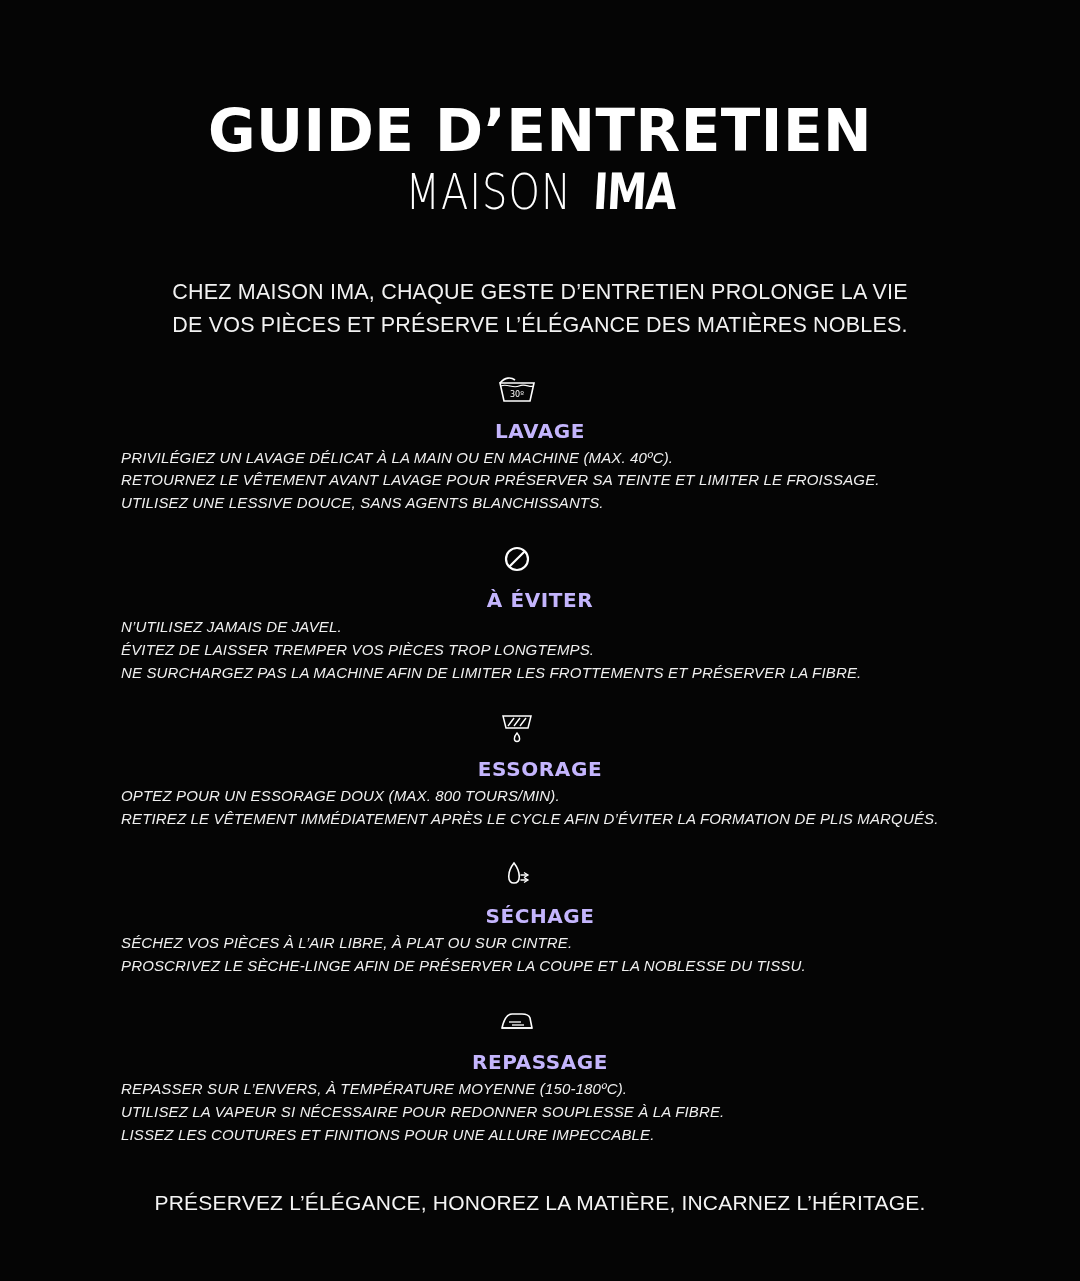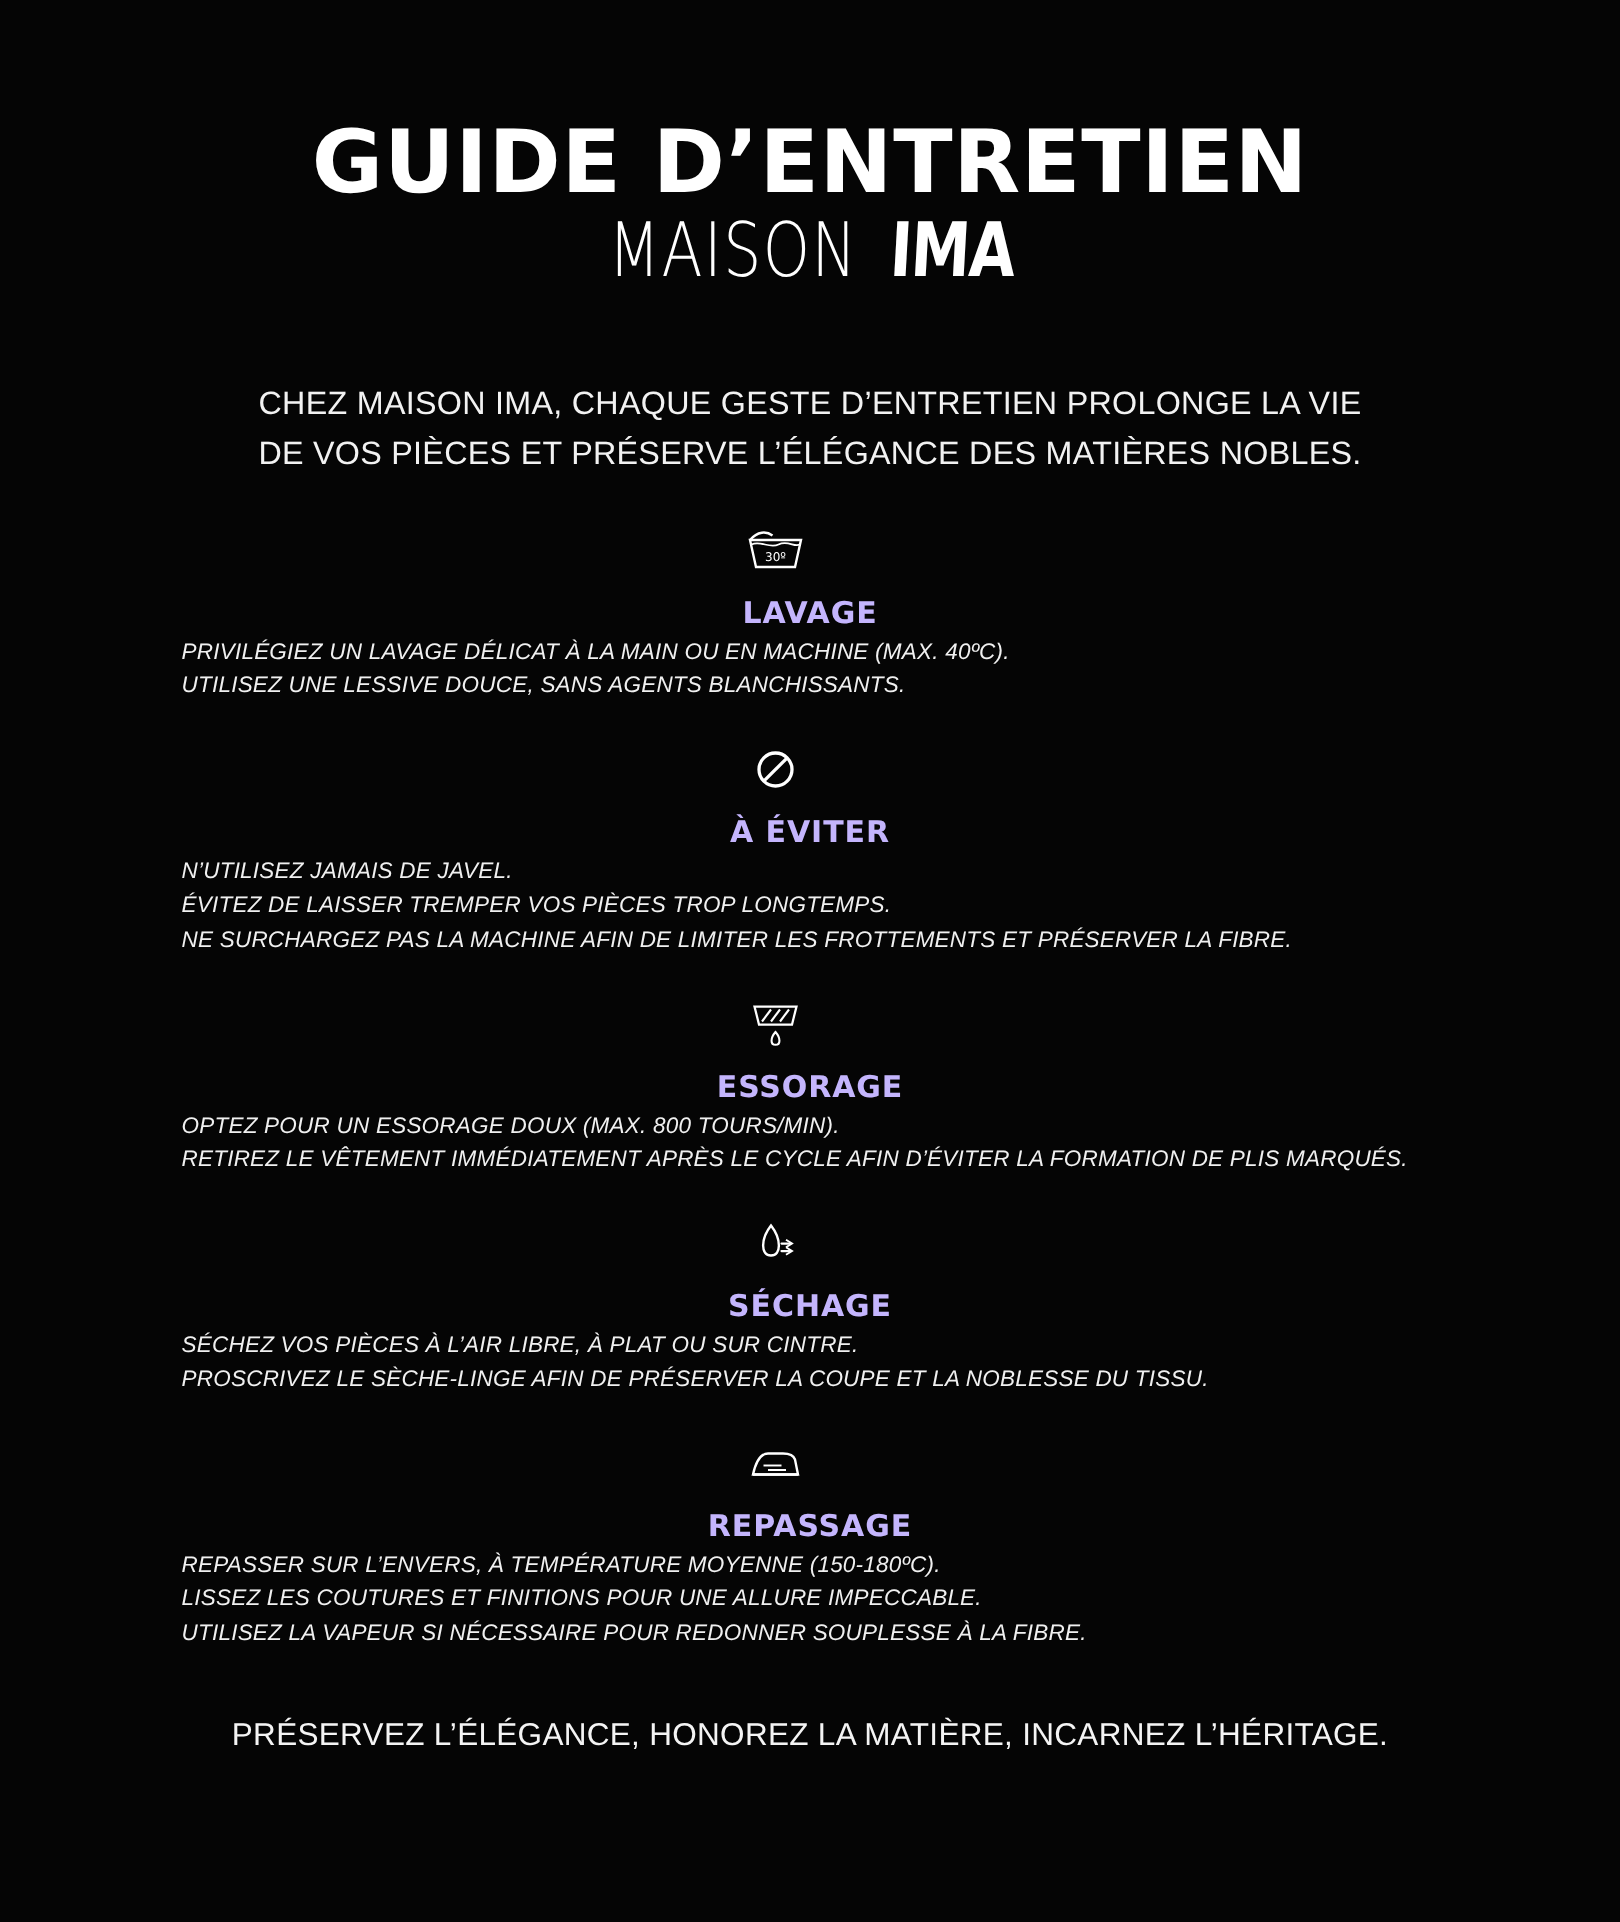--- a/index.html
+++ b/index.html
@@ -20,21 +20,21 @@
   .page {
     width: 1080px;
     height: 1281px;
     background: #050505;
     padding: 0;
     position: relative;
   }
 
   
   .header {
-    padding-top: 78px;
+    padding-top: 101px;
     text-align: center;
   }
   .title {
     font-family: "DejaVu Sans", sans-serif;
     font-weight: 700;
     font-size: 58px;
     letter-spacing: 0.5px;
     line-height: 1.05;
     margin: 0;
     color: #ffffff;
@@ -161,20 +161,21 @@
             <path d="M3 8 L37 8 L33 26 L7 26 Z" stroke="#ffffff" stroke-width="1.6" fill="none"></path>
             <path d="M3 8 C8 2, 14 2, 18 5" stroke="#ffffff" stroke-width="1.6" fill="none"></path>
             <path d="M4 11 C10 8, 16 14, 22 11 C28 8, 33 13, 36 11" stroke="#ffffff" stroke-width="1.2" fill="none"></path>
             <text x="20" y="22" font-family="DejaVu Sans, sans-serif" font-size="8" fill="#ffffff" text-anchor="middle">30º</text>
           </svg>
         </span>
         <span class="section-title">LAVAGE</span>
       </div>
       <div class="section-lines">
         <div class="line">PRIVILÉGIEZ UN LAVAGE DÉLICAT À LA MAIN OU EN MACHINE (MAX. 40ºC).</div>
+        <div class="line">RETOURNEZ LE VÊTEMENT AVANT LAVAGE POUR PRÉSERVER SA TEINTE ET LIMITER LE FROISSAGE.</div>
         <div class="line">UTILISEZ UNE LESSIVE DOUCE, SANS AGENTS BLANCHISSANTS.</div>
       </div>
     </div>
 
     <div class="section">
       <div class="section-head">
         <span class="icon-box">
           <svg width="30" height="30" viewBox="0 0 30 30" fill="none">
             <circle cx="15" cy="15" r="11" stroke="#ffffff" stroke-width="2.2" fill="none"></circle>
             <line x1="7.2" y1="22.8" x2="22.8" y2="7.2" stroke="#ffffff" stroke-width="2.2"></line>
@@ -233,22 +234,22 @@
             <path d="M6 21 L36 21 L34 11 C33 8, 30 7, 26 7 L16 7 C11 7, 8 12, 6 21 Z" stroke="#ffffff" stroke-width="1.6" fill="none"></path>
             <line x1="6" y1="21" x2="36" y2="21" stroke="#ffffff" stroke-width="1.6"></line>
             <line x1="13" y1="15" x2="25" y2="15" stroke="#ffffff" stroke-width="1.3"></line>
             <line x1="16" y1="18" x2="28" y2="18" stroke="#ffffff" stroke-width="1.3"></line>
           </svg>
         </span>
         <span class="section-title">REPASSAGE</span>
       </div>
       <div class="section-lines">
         <div class="line">REPASSER SUR L’ENVERS, À TEMPÉRATURE MOYENNE (150-180ºC).</div>
+        <div class="line">UTILISEZ LA VAPEUR SI NÉCESSAIRE POUR REDONNER SOUPLESSE À LA FIBRE.</div>
         <div class="line">LISSEZ LES COUTURES ET FINITIONS POUR UNE ALLURE IMPECCABLE.</div>
-        <div class="line">UTILISEZ LA VAPEUR SI NÉCESSAIRE POUR REDONNER SOUPLESSE À LA FIBRE.</div>
       </div>
     </div>
 
   </div>
 
   <div class="footer">PRÉSERVEZ L’ÉLÉGANCE, HONOREZ LA MATIÈRE, INCARNEZ L’HÉRITAGE.</div>
 
 </div>
 
 </body></html>

